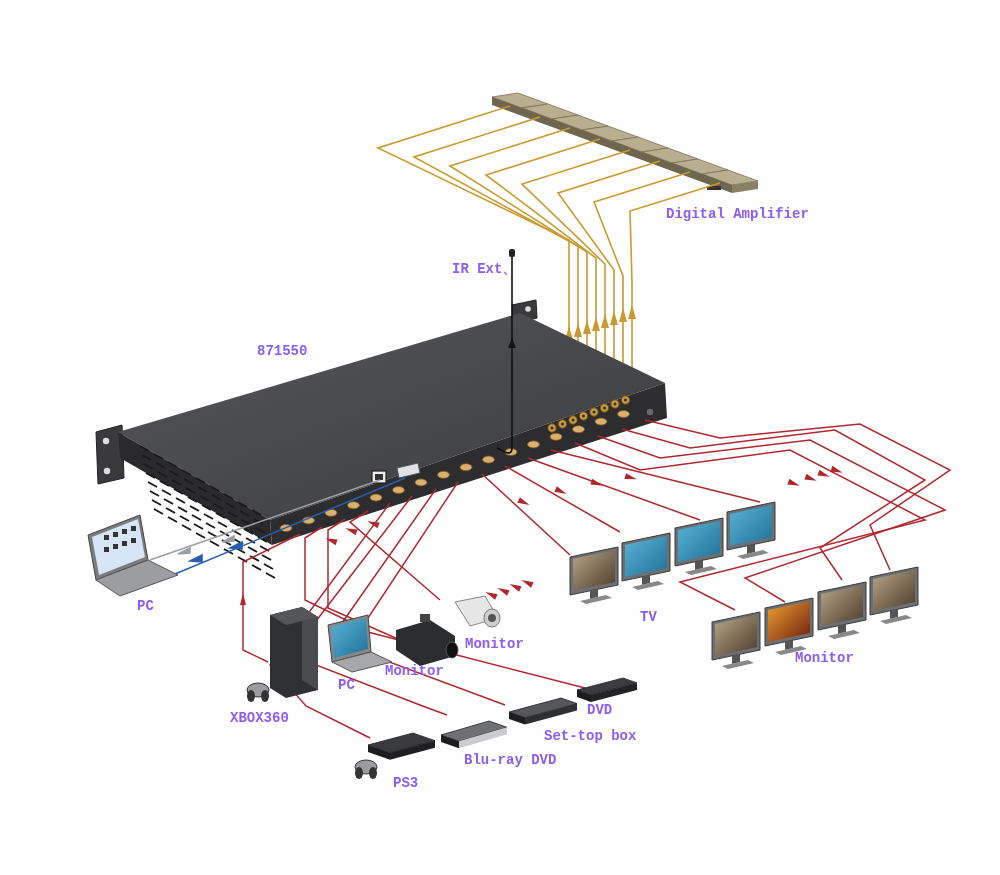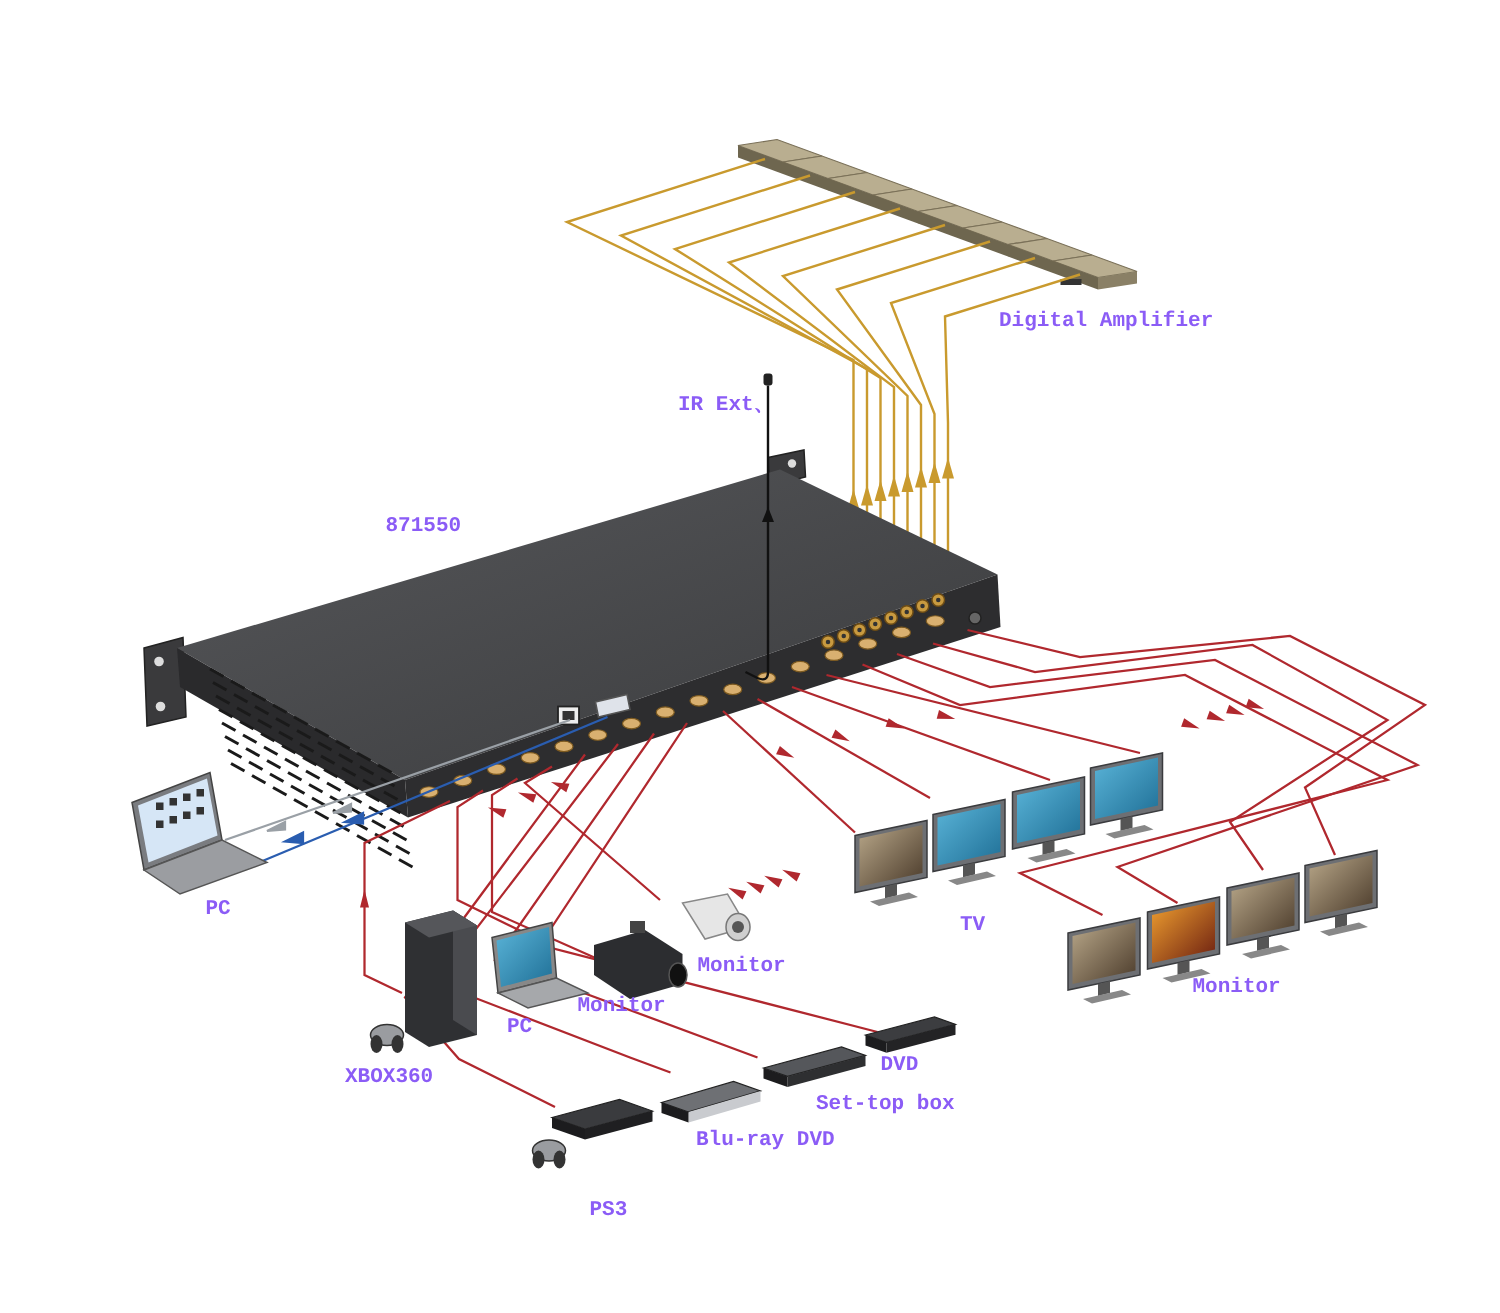--- a/index.html
+++ b/index.html
@@ -431,16 +431,16 @@
 <div class="lbl" style="left:257px;top:343px;">871550</div>
 <div class="lbl" style="left:452px;top:260px;">IR Ext、</div>
 <div class="lbl" style="left:666px;top:206px;">Digital Amplifier</div>
 <div class="lbl" style="left:137px;top:598px;">PC</div>
 <div class="lbl" style="left:640px;top:589px;margin-top:20px;">TV</div>
 <div class="lbl" style="left:795px;top:650px;">Monitor</div>
 <div class="lbl" style="left:230px;top:710px;text-align:center;">XBOX360</div>
 <div class="lbl" style="left:338px;top:677px;">PC</div>
 <div class="lbl" style="left:385px;top:663px;">Monitor</div>
 <div class="lbl" style="left:465px;top:636px;">Monitor</div>
-<div class="lbl" style="left:393px;top:775px;margin-top:24px;">PS3</div>
+<div class="lbl" style="left:393px;top:775px;">PS3</div>
 <div class="lbl" style="left:464px;top:752px;text-align:right;">Blu-ray DVD</div>
 <div class="lbl" style="left:544px;top:728px;">Set-top box</div>
 <div class="lbl" style="left:587px;top:702px;">DVD</div>
 
 </body></html>

